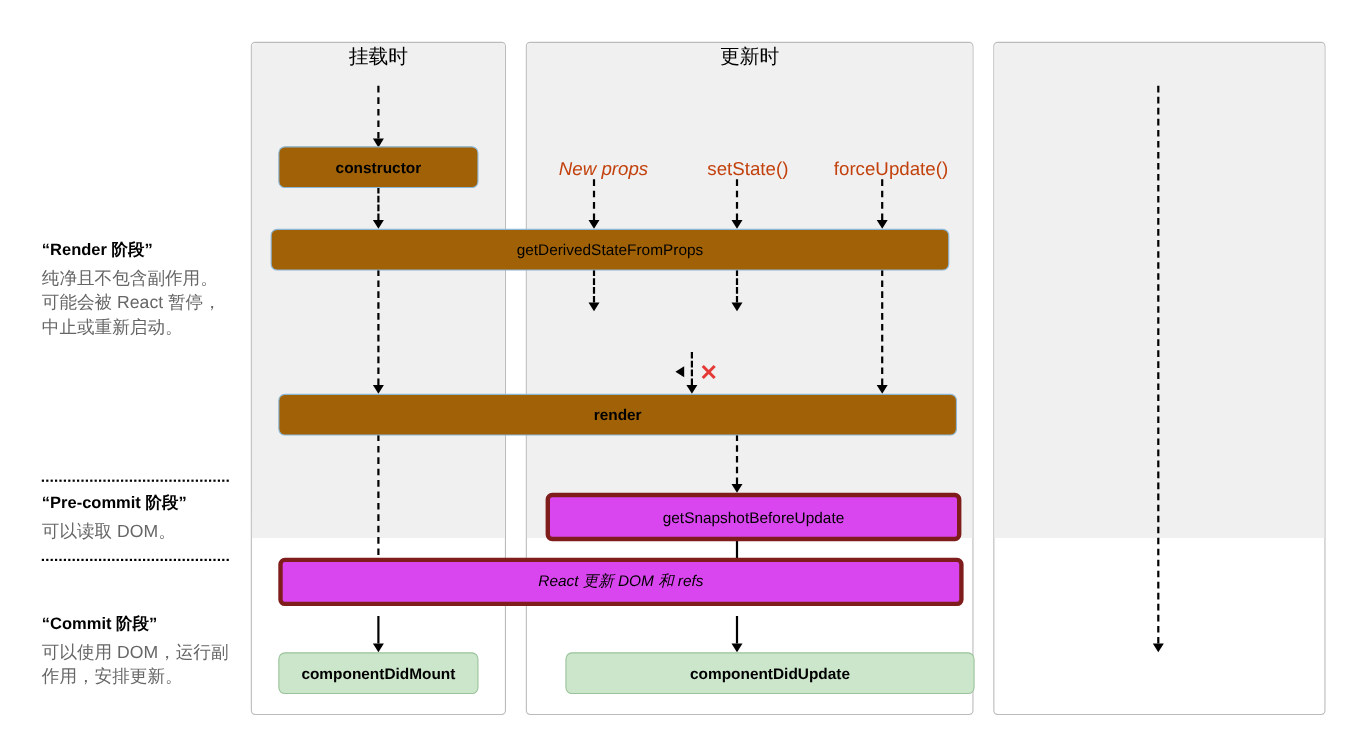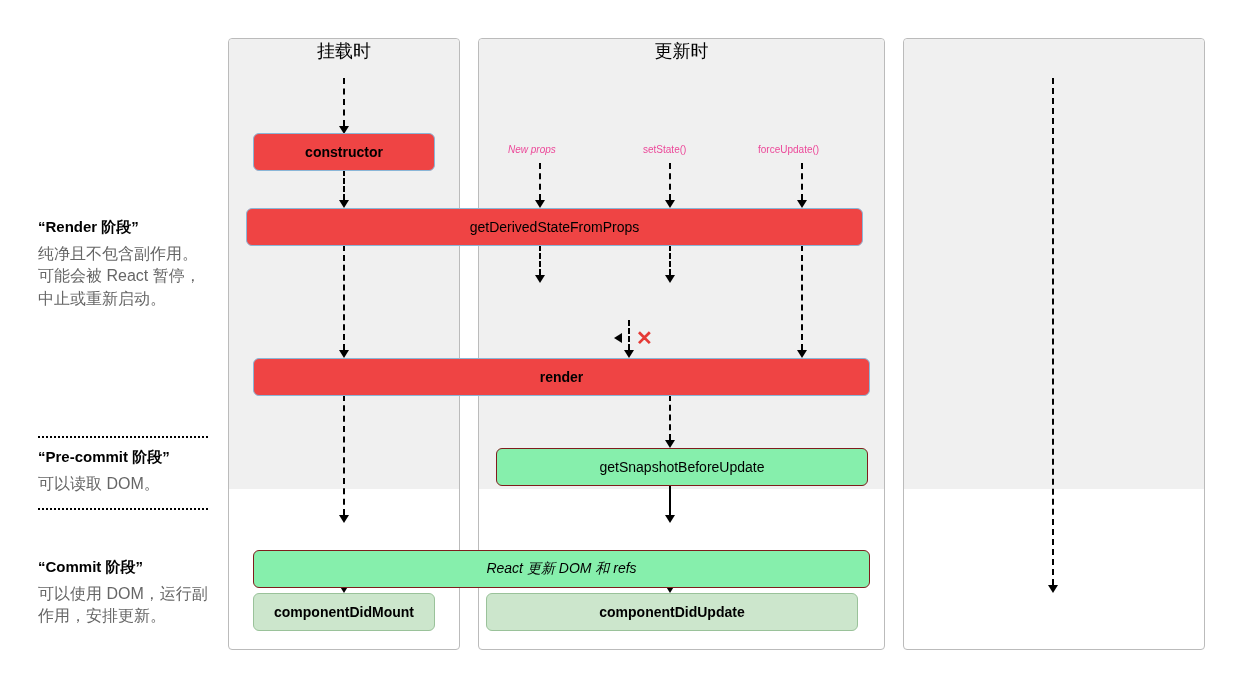--- a/index.html
+++ b/index.html
@@ -5,25 +5,25 @@
 html,body{margin:0;padding:0;font-family:-apple-system,BlinkMacSystemFont,"Segoe UI",Helvetica,Arial,sans-serif;background:#fff}
 body{width:1243px;height:678px;position:relative}
 .container{position:absolute;left:18px;top:18px;width:1207px;height:642px;background:#fff}
 .phase-label{position:absolute;width:170px;}
 .phase-title{font-weight:600;color:#000;font-size:15px}
 .phase-desc{color:#666;font-size:16px;margin-top:6px;line-height:1.4}
 .col{position:absolute;border:1px solid #bbb;border-radius:4px}
 .col-title{text-align:center;font-size:18px;font-weight:500;color:#000;}
 .light{position:absolute;left:0;right:0;top:0;background:#f0f0f0;border-top-left-radius:4px;border-top-right-radius:4px;z-index:0}
 .box{position:absolute;border-radius:6px;text-align:center;font-size:14px;display:flex;align-items:center;justify-content:center;z-index:2}
-.blue{background:#ef4444;border:1px solid #8ab6d7}
-.yellow{background:#86efac;border:1px solid #7f1d1d}
+.blue{background:#a16207;border:1px solid #8ab6d7}
+.yellow{background:#d946ef;border:4px solid #7f1d1d}
 .green{background:#cce6cc;border:1px solid #9ac29a}
 .bold{font-weight:700}
-.trig{position:absolute;font-size:10px;color:#ec4899;z-index:2}
+.trig{position:absolute;font-size:17px;color:#c2410c;z-index:2}
 .italic{font-style:italic}
 .dash-line{position:absolute;border-left:2px dashed #000;z-index:1}
 .solid-line{position:absolute;border-left:2px solid #000;z-index:1}
 .arrow-down{position:absolute;width:0;height:0;border-left:5px solid transparent;border-right:5px solid transparent;border-top:8px solid #000;z-index:1;margin-left:-4px}
 .arrow-left{position:absolute;width:0;height:0;border-top:5px solid transparent;border-bottom:5px solid transparent;border-right:8px solid #000;z-index:1}
 .xmark{position:absolute;color:#e53935;font-weight:900;font-size:20px;z-index:3}
 .hr-dotted{position:absolute;border-top:2px dotted #000;height:0}
 </style>
 </head>
 <body>
@@ -65,24 +65,24 @@
 
   <div class="box blue bold" style="left:235px;top:115px;width:180px;height:36px">constructor</div>
 
   <div class="box blue" style="left:228px;top:190px;width:615px;height:36px">getDerivedStateFromProps</div>
 
 
   <div class="box blue bold" style="left:235px;top:340px;width:615px;height:36px">render</div>
 
   <div class="box yellow" style="left:478px;top:430px;width:370px;height:36px">getSnapshotBeforeUpdate</div>
 
-  <div class="box yellow italic" style="left:235px;top:532px;width:615px;height:36px">React 更新 DOM 和 refs</div>
+  <div class="box yellow italic" style="left:235px;top:489px;width:615px;height:36px">React 更新 DOM 和 refs</div>
 
   <div class="box green bold" style="left:235px;top:575px;width:180px;height:36px">componentDidMount</div>
-  <div class="box green bold" style="left:468px;top:575px;width:370px;height:36px">componentDidUpdate</div>
+  <div class="box green bold" style="left:496px;top:575px;width:370px;height:36px">componentDidUpdate</div>
 
   <div class="arrow-left" style="left:596px;top:315px"></div>
   <div class="xmark" style="left:618px;top:308px">✕</div>
 
   <div class="dash-line" style="left:325px;top:60px;height:48px"></div>
     <div class="arrow-down" style="left:325px;top:108px"></div>
   <div class="dash-line" style="left:325px;top:152px;height:30px"></div>
     <div class="arrow-down" style="left:325px;top:182px"></div>
   <div class="dash-line" style="left:325px;top:227px;height:105px"></div>
     <div class="arrow-down" style="left:325px;top:332px"></div>

